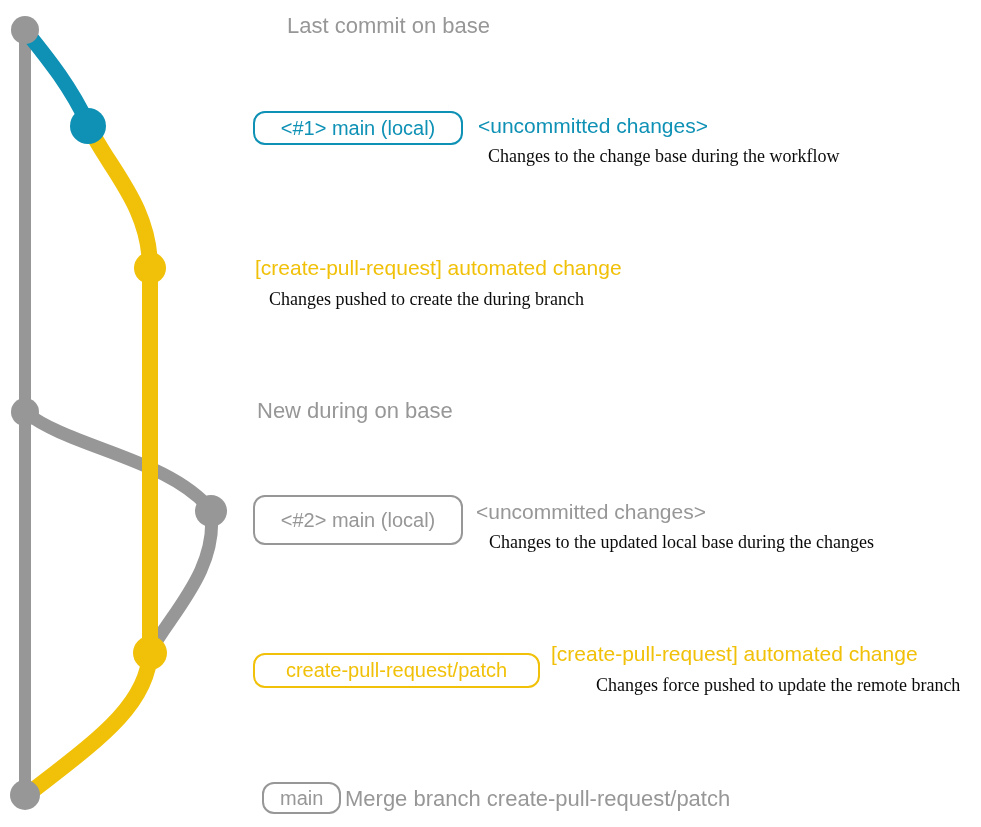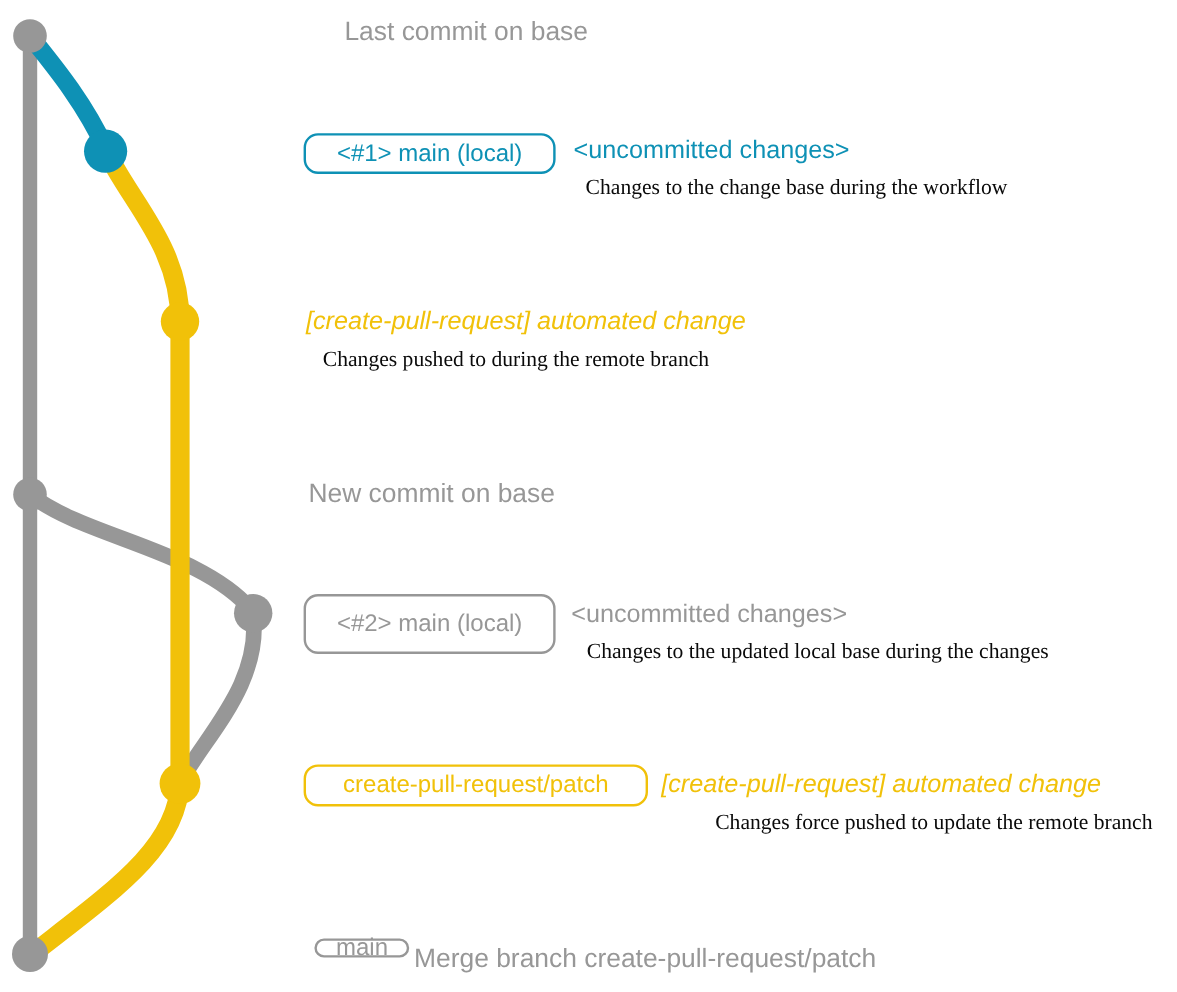--- a/index.html
+++ b/index.html
@@ -18,39 +18,39 @@
     font: 22px "Liberation Sans", sans-serif;
     color: var(--gray);
     white-space: nowrap;
   }
   .msg {
     position: absolute;
     font: 21px "Liberation Sans", sans-serif;
     white-space: nowrap;
   }
   .msg.blue   { color: var(--blue); }
-  .msg.yellow { color: var(--yellow); font-style: italic; }
+  .msg.yellow { color: var(--yellow); }
   .msg.gray   { color: var(--gray); }
   .msg.large  { font-size: 22px; }
 
   .badge {
     position: absolute;
     box-sizing: border-box;
     display: flex;
     align-items: center;
     justify-content: center;
     border: 2px solid;
     border-radius: 12px;
     font: 20px "Liberation Sans", sans-serif;
     padding: 0 16px;
     white-space: nowrap;
     background: #ffffff;
   }
   .badge.blue   { color: var(--blue);   border-color: var(--blue); }
-  .badge.yellow { color: var(--yellow); border-color: var(--yellow); }
+  .badge.yellow { color: var(--yellow); border-color: var(--yellow); margin-top: 16px; }
   .badge.gray   { color: var(--gray);   border-color: var(--gray); }
 
   .ann {
     position: absolute;
     font: 18px "Liberation Serif", serif;
     color: var(--annotation);
     white-space: nowrap;
   }
 </style>
 </head>
@@ -81,28 +81,28 @@
     <circle cx="25" cy="795" r="15" fill="#979797"></circle>
   </svg>
 
   <div class="label" style="left:257px; top:13px;margin-left:30px;">Last commit on base</div>
 
   <div class="badge blue" style="left:253px; top:111px; min-width:210px; height:34px;">&lt;#1&gt; main (local)</div>
   <div class="msg blue" style="left:478px; top:114px;">&lt;uncommitted changes&gt;</div>
   <div class="ann" style="left:488px; top:146px;">Changes to the change base during the workflow</div>
 
   <div class="msg yellow" style="left:255px; top:256px;">[create-pull-request] automated change</div>
-  <div class="ann" style="left:269px; top:289px;">Changes pushed to during the remote branch</div>
+  <div class="ann" style="left:269px; top:289px;">Changes pushed to create the during branch</div>
 
-  <div class="label" style="left:257px; top:398px;">New commit on base</div>
+  <div class="label" style="left:257px; top:398px;">New during on base</div>
 
   <div class="badge gray" style="left:253px; top:495px; min-width:210px; height:50px;">&lt;#2&gt; main (local)</div>
   <div class="msg gray" style="left:476px; top:500px;">&lt;uncommitted changes&gt;</div>
   <div class="ann" style="left:489px; top:532px;">Changes to the updated local base during the changes</div>
 
   <div class="badge yellow" style="left:253px; top:637px; min-width:287px; height:35px;">create-pull-request/patch</div>
   <div class="msg yellow" style="left:551px; top:642px;">[create-pull-request] automated change</div>
   <div class="ann" style="left:596px; top:675px;">Changes force pushed to update the remote branch</div>
 
-  <div class="badge gray" style="left:262px; top:782px; min-width:62px; height:16px;">main</div>
+  <div class="badge gray" style="left:262px; top:782px; min-width:62px; height:32px;">main</div>
   <div class="msg gray large" style="left:345px; top:786px;">Merge branch create-pull-request/patch</div>
 
 </div>
 
 </body></html>

